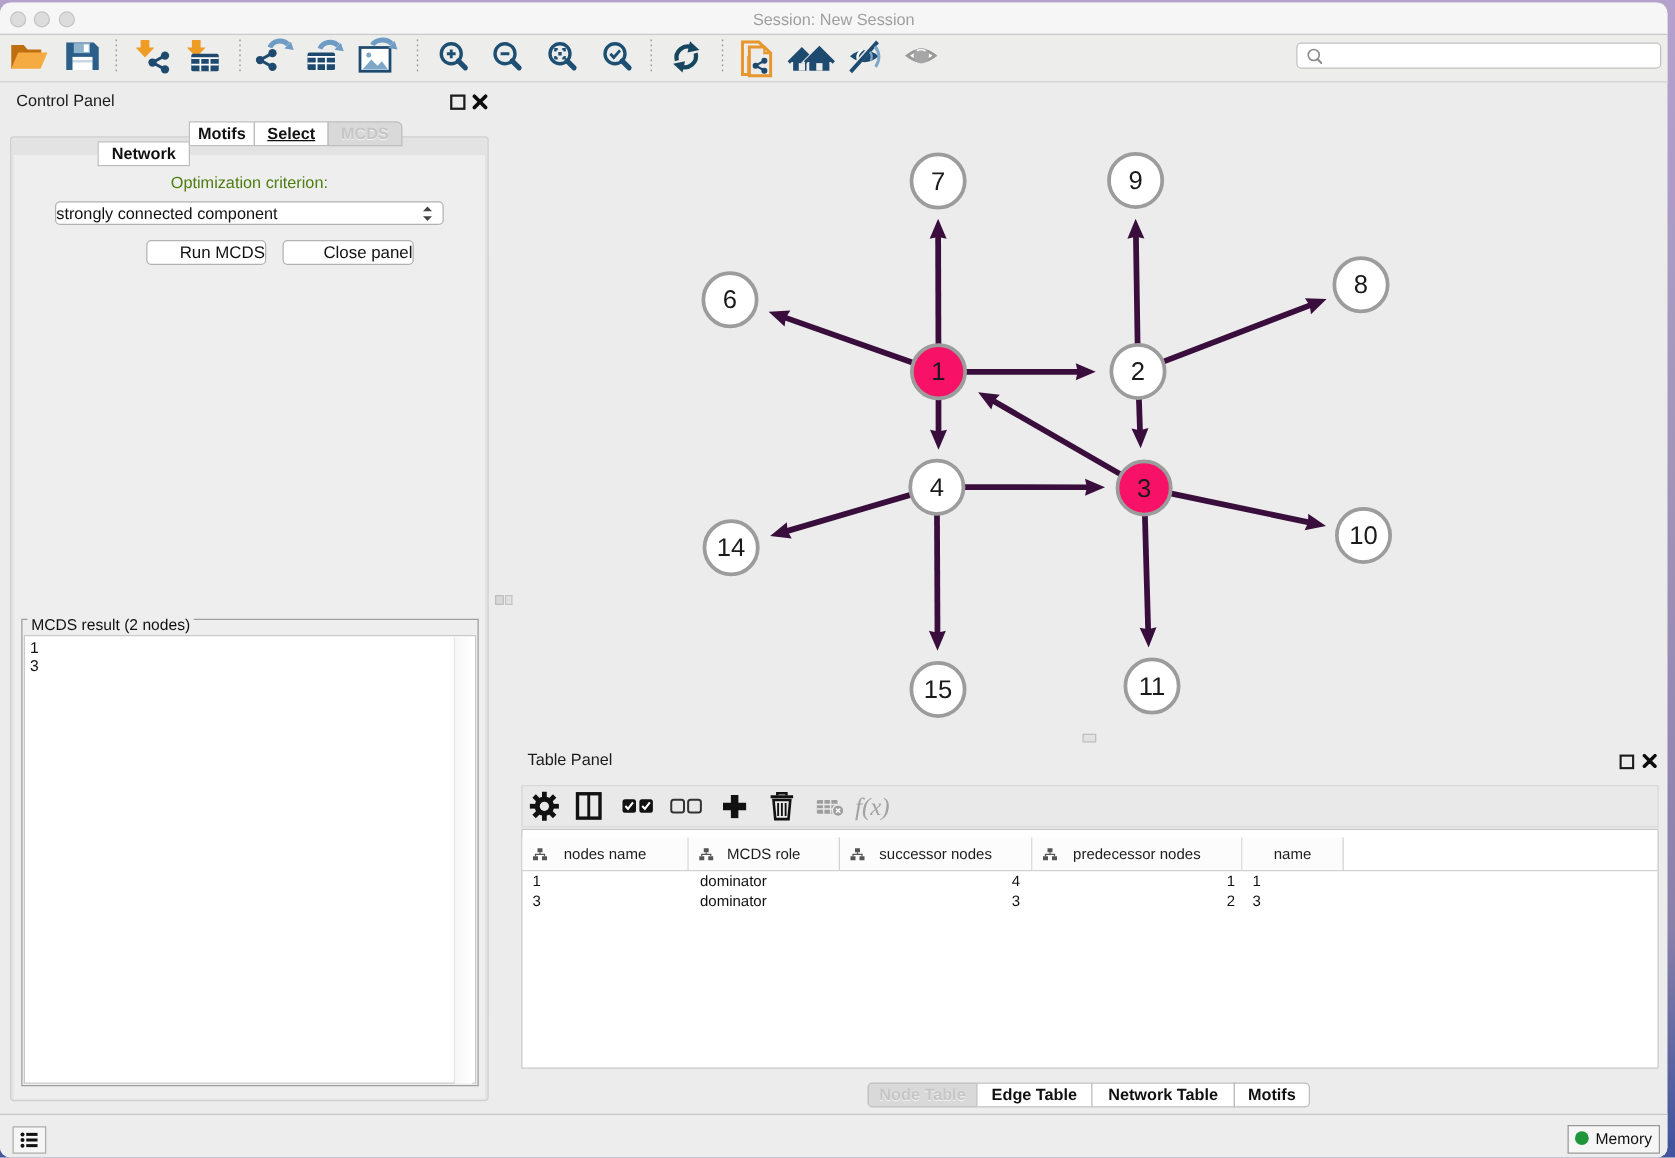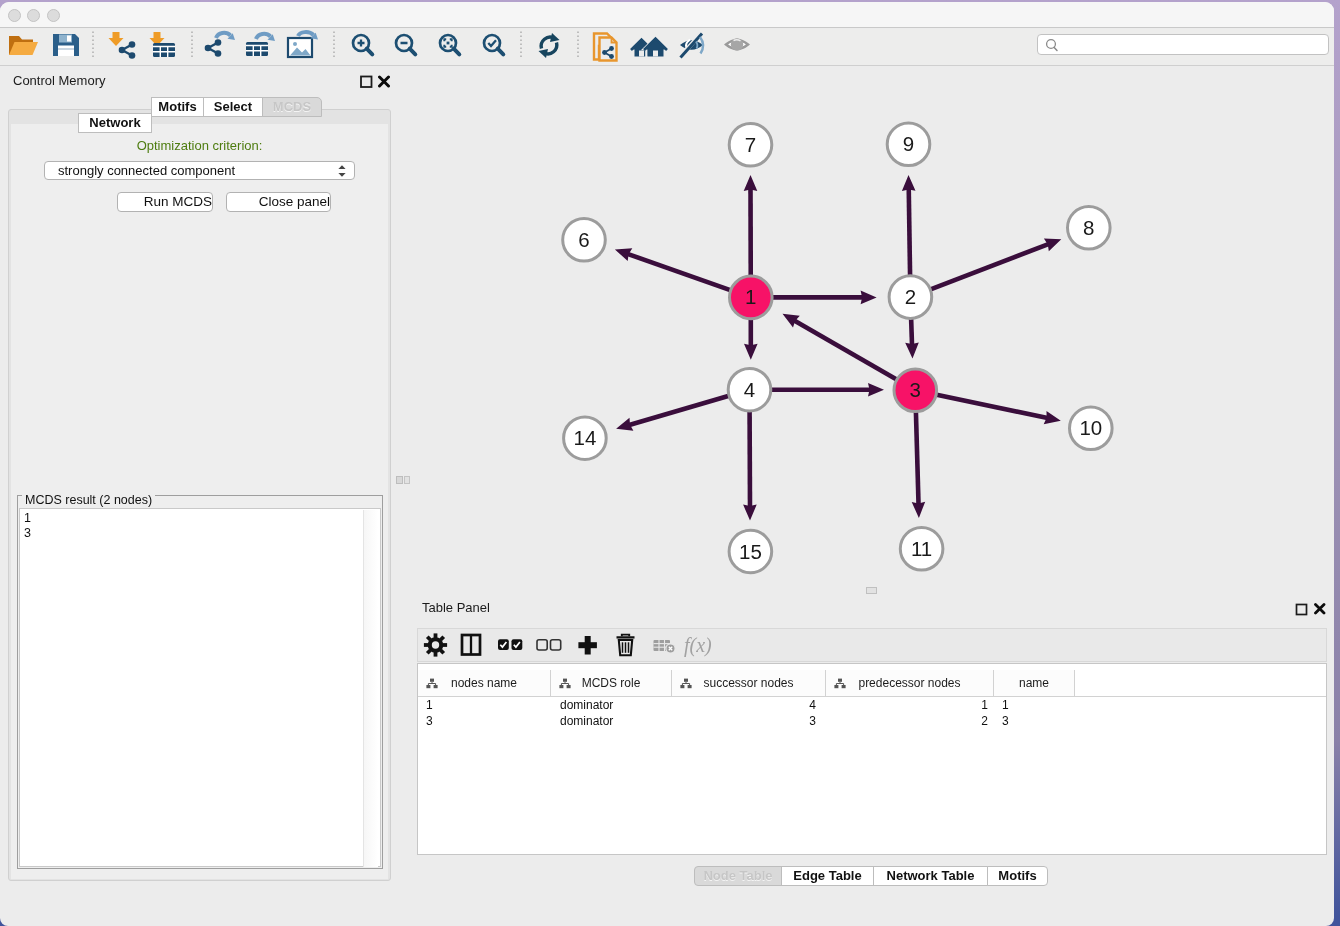--- a/index.html
+++ b/index.html
@@ -32,21 +32,21 @@
     font-size:13px; font-weight:bold; color:#111; text-align:center; line-height:18px; }
   .tab.gray { background:#d9d9d9; color:#c6c6c6; text-shadow:0 1px 0 #f4f4f4; }
   #cp-box { position:absolute; left:8px; top:107px; width:383px; height:772px;
     background:#e3e3e3; border:1px solid #d0d0d0; border-radius:3px; }
   #cp-inner { position:absolute; left:11px; top:122px; width:377px; height:755px;
     background:#eeeeee; }
   #opt-label { position:absolute; left:0; top:136px; width:399px; text-align:center;
     font-size:13px; color:#4d7c0f; }
   #dropdown { position:absolute; left:44px; top:159px; width:311px; height:19px;
     background:#fff; border:1px solid #b2b2b2; border-radius:4px;
-    font-size:13px; color:#111; line-height:17px; padding-left:13px; }
+    font-size:13px; color:#111; line-height:17px; padding-left:0; }
   .btn { position:absolute; top:190px; height:20px; background:#fff; border:1px solid #b2b2b2;
     border-radius:4px; font-size:13.5px; color:#111; text-align:right; line-height:18px;margin-left:24px; }
   #fieldset { position:absolute; left:17px; top:493px; width:366px; height:374px;
     border:1px solid #9e9e9e; }
   #legend { position:absolute; left:22px; top:491px; font-size:12.5px; color:#111;
     background:#eeeeee; padding:0 3px; }
   #resultbox { position:absolute; left:19px; top:506px; width:362px; height:359px;
     background:#fff; border:1px solid #c9c9c9; font-size:12.5px; color:#111; }
   #resultbox .txt { position:absolute; left:4px; top:2px; line-height:14.5px; }
   #res-scroll { position:absolute; right:2px; top:1px; width:15px; height:357px;
@@ -82,20 +82,21 @@
     background:#f6f6f6; border:1px solid #ababab; }
 </style>
 </head>
 <body>
 <div id="win">
 
   <div id="titlebar">
     <div class="tl" style="left:8px;"></div>
     <div class="tl" style="left:27px;"></div>
     <div class="tl" style="left:47px;"></div>
+    <div id="wtitle">Session: New Session</div>
   </div>
 
   <div id="toolbar">
     <svg id="tbicons" width="1334" height="36" viewBox="0 0 1334 36">
 <path d="M9 26 L9 7 L19 7 L22 10.5 L33 10.5 L33 14 Z" fill="#bf6f10"></path>
 <path d="M9 26 L14.5 13 L38 13 L32.5 26 Z" fill="#f5ab41"></path>
 <path d="M53 5 L75 5 L79 9 L79 27 L53 27 Z" fill="#2b5f8a"></path>
 <rect x="59" y="5.5" width="13" height="8" fill="#8fb3cd"></rect>
 <rect x="67" y="6.5" width="4" height="6" fill="#ffffff"></rect>
 <rect x="58" y="16.5" width="16" height="10.5" fill="#ffffff"></rect>
@@ -180,31 +181,31 @@
 <path d="M733.5 11.5 Q737 9.8 740.5 11.8" fill="none" stroke="#ededed" stroke-width="1.5"></path>
 </svg>
     <div id="searchbox">
       <svg width="18" height="17" viewBox="0 0 18 17" style="position:absolute;left:5px;top:2px;">
         <circle cx="8" cy="7" r="4.4" fill="none" stroke="#8a8a8a" stroke-width="1.3"></circle>
         <line x1="11.2" y1="10.4" x2="14" y2="13.4" stroke="#8a8a8a" stroke-width="1.5" stroke-linecap="round"></line>
       </svg>
     </div>
   </div>
 
-  <div id="cp-title">Control Memory</div>
+  <div id="cp-title">Control Panel</div>
   <svg class="abs" style="left:359px;top:73px;" width="34" height="14" viewBox="0 0 34 14">
     <rect x="2" y="1.5" width="10.5" height="10.5" fill="none" stroke="#1c1c1c" stroke-width="1.8"></rect>
     <path d="M20.5 2 L29.5 11 M29.5 2 L20.5 11" stroke="#0c0c0c" stroke-width="3" stroke-linecap="round"></path>
   </svg>
   <div id="cp-box"></div>
   <div id="cp-inner"></div>
   <div class="tabrow" style="left:78px; top:95px;">
     <div class="tab" style="left:0; width:74px;margin-top:16px;">Network</div>
     <div class="tab" style="left:73px; width:53px;">Motifs</div>
-    <div class="tab" style="left:125px; width:60px;">Select</div>
+    <div class="tab" style="left:125px; width:60px;text-decoration:underline;">Select</div>
     <div class="tab gray" style="left:184px; width:60px; border-radius:0 5px 0 0;">MCDS</div>
   </div>
   <div id="opt-label">Optimization criterion:</div>
   <div id="dropdown">strongly connected component
     <svg width="10" height="14" viewBox="0 0 10 14" style="position:absolute;right:7px;top:2px;">
       <path d="M1.4 5 L5 1.2 L8.6 5 Z" fill="#444"></path>
       <path d="M1.4 9 L5 12.8 L8.6 9 Z" fill="#444"></path>
     </svg>
   </div>
   <div class="btn" style="left:93px; width:96px;">Run MCDS</div>
@@ -369,13 +370,26 @@
     <div class="trow" style="left:584px; top:50px;">3</div>
   </div>
 
   <div class="tabrow" style="left:694px; top:864px;">
     <div class="tab gray" style="left:0; width:88px; border-radius:4px 0 0 4px;">Node Table</div>
     <div class="tab" style="left:87px; width:93px;">Edge Table</div>
     <div class="tab" style="left:179px; width:115px;">Network Table</div>
     <div class="tab" style="left:293px; width:61px; border-radius:0 4px 4px 0;">Motifs</div>
   </div>
 
+  <div id="statusbar">
+    <div id="listbtn">
+      <svg width="25" height="20" viewBox="0 0 25 20">
+        <circle cx="7" cy="5.5" r="1.6" fill="#111"></circle>
+        <circle cx="7" cy="10" r="1.6" fill="#111"></circle>
+        <circle cx="7" cy="14.5" r="1.6" fill="#111"></circle>
+        <rect x="10" y="4.3" width="9" height="2.4" fill="#111"></rect>
+        <rect x="10" y="8.8" width="9" height="2.4" fill="#111"></rect>
+        <rect x="10" y="13.3" width="9" height="2.4" fill="#111"></rect>
+      </svg>
+    </div>
+    <div id="membtn"><span style="display:inline-block;width:11px;height:11px;border-radius:50%;background:#1f9639;vertical-align:-1px;margin-right:5px;"></span>Memory</div>
+  </div>
 </div>
 
 </body></html>

